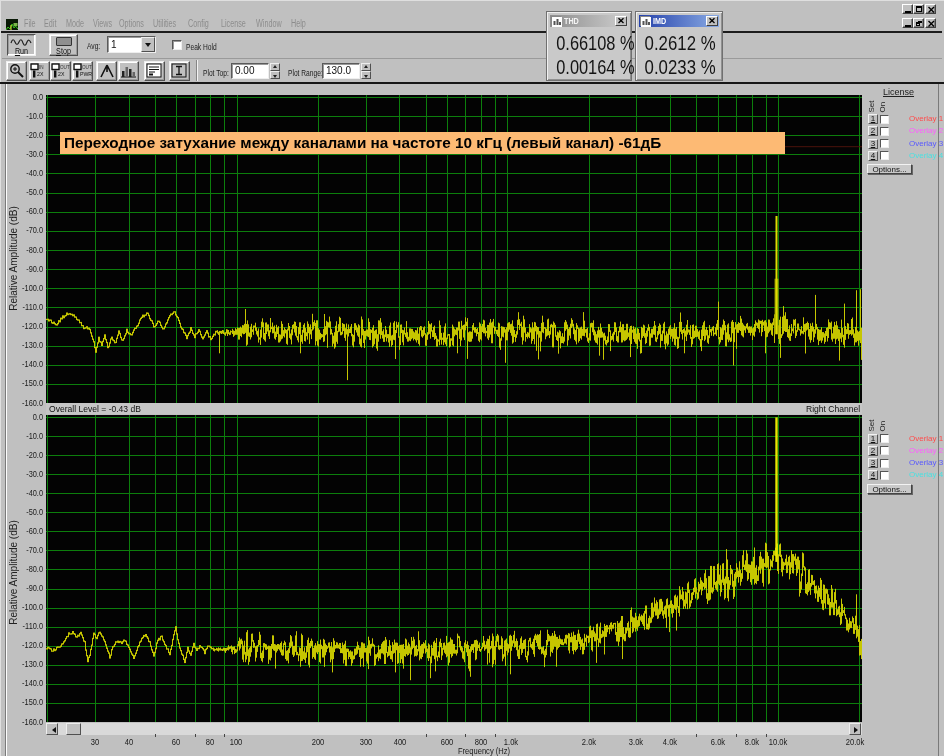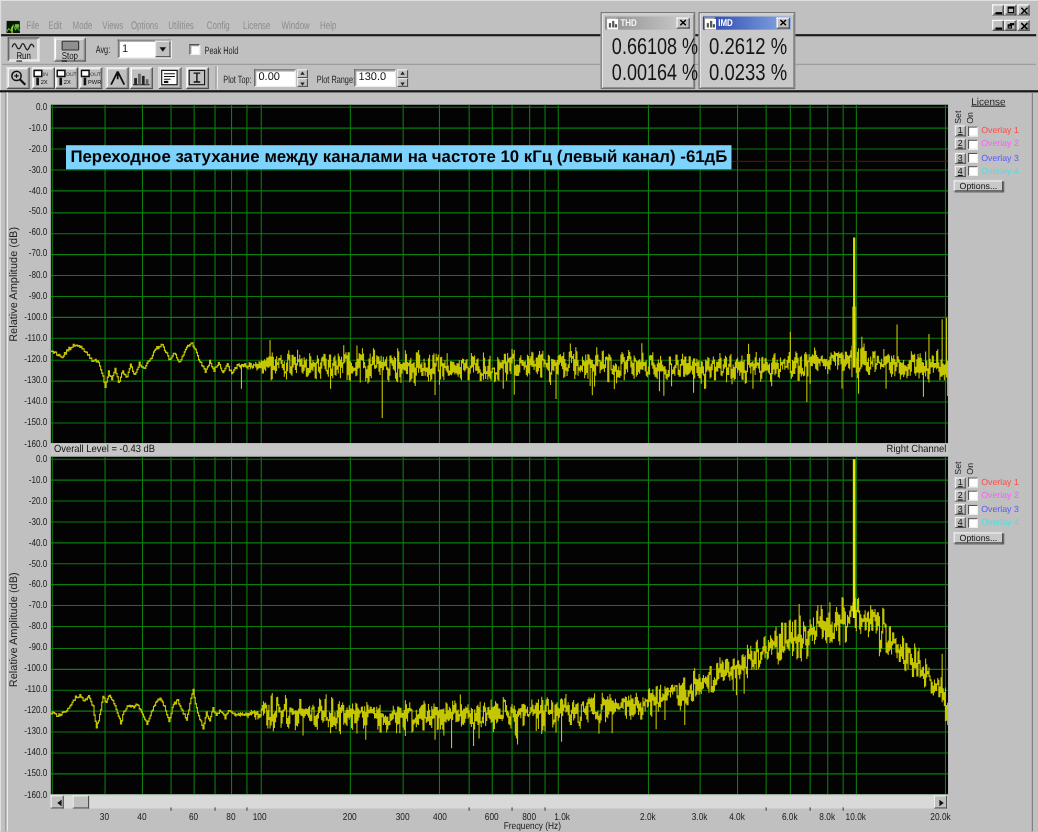--- a/index.html
+++ b/index.html
@@ -47,21 +47,21 @@
 .strip .lt{position:absolute;left:3px;transform:scaleX(0.9);transform-origin:0 50%;white-space:nowrap}
 .strip .rt{position:absolute;right:2px;transform:scaleX(0.9);transform-origin:100% 50%;white-space:nowrap}
 .vlbl{position:absolute;width:20px;font-size:8px;color:#222;
  transform:rotate(-90deg);transform-origin:center;text-align:left}
 .obtn{position:absolute;left:2px;width:10px;height:10px;background:#c0c0c0;
  border:1px solid;border-color:#f2f2f2 #555 #555 #f2f2f2;font-size:8px;color:#111;
  text-align:center;line-height:8px}
 .obtn span{text-decoration:underline}
 .ocb{position:absolute;left:14px;width:9px;height:9px;background:#fff;
  border:1px solid;border-color:#555 #eee #eee #555}
-.olbl{position:absolute;left:26px;font-size:8px;line-height:10px;white-space:nowrap}
+.olbl{position:absolute;left:43px;font-size:8px;line-height:10px;white-space:nowrap}
 .optbtn{position:absolute;left:1px;width:45px;height:10px;background:#c9c9c9;
  border:1px solid;border-color:#f2f2f2 #444 #444 #f2f2f2;font-size:8px;color:#111;
  text-align:center;line-height:9px;box-shadow:1px 1px 0 #666}
 
 .mini{position:absolute;top:11px;height:70px;background:#c9c9c9;
  border:1px solid #707070;box-shadow:inset 1px 1px 0 #f0f0f0,inset -1px -1px 0 #909090}
 .mini .tb{position:absolute;left:3px;top:3px;right:3px;height:12px;
  background:linear-gradient(to right,#8e8e8e,#cecece);color:#f4f4f4;font-size:9px;
  line-height:12px;font-weight:bold}
 .mini .tb.blue{background:linear-gradient(to right,#2440aa,#8aabe4);color:#fff}
@@ -220,21 +220,21 @@
 <div class="abs" style="left:46px;top:95px;width:816px;height:308px"><svg width="816" height="308" viewBox="0 0 816 308">
         <rect width="816" height="308" fill="#030303"></rect>
         <path d="M1.5 0V308M49.5 0V308M83.5 0V308M109.5 0V308M130.5 0V308M149.5 0V308M164.5 0V308M178.5 0V308M191.5 0V308M272.5 0V308M320.5 0V308M353.5 0V308M380.5 0V308M401.5 0V308M419.5 0V308M435.5 0V308M449.5 0V308M461.5 0V308M543.5 0V308M590.5 0V308M624.5 0V308M650.5 0V308M672.5 0V308M690.5 0V308M706.5 0V308M720.5 0V308M732.5 0V308M813.5 0V308" stroke="#0c7e0c" stroke-width="1" fill="none"></path>
         <path d="M0 2.5H816M0 21.5H816M0 40.5H816M0 59.5H816M0 78.5H816M0 98.5H816M0 117.5H816M0 136.5H816M0 155.5H816M0 174.5H816M0 193.5H816M0 212.5H816M0 232.5H816M0 251.5H816M0 270.5H816M0 289.5H816M0 308.5H816" stroke="#0c7e0c" stroke-width="1" fill="none"></path>
         <path d="M14 51.7H816" stroke="#4c130c" stroke-width="1"></path>
         <path d="M0.5 223.8V225.1M1.5 223.7V225.1M2.5 223.7V226.5M3.5 224.4V226.5M4.5 224.4V225.9M5.5 224.6V228.4M6.5 227.1V228.9M7.5 226.6V228.9M8.5 226.6V229.4M9.5 228.1V230.3M10.5 229.0V230.6M11.5 227.9V230.6M12.5 225.1V229.3M13.5 225.1V227.4M14.5 222.6V227.4M15.5 222.6V224.5M16.5 220.3V224.5M17.5 220.3V223.3M18.5 220.4V223.3M19.5 219.9V221.7M20.5 217.5V221.2M21.5 217.5V220.2M22.5 218.4V220.2M23.5 218.1V219.7M24.5 218.1V220.2M25.5 218.7V220.2M26.5 218.7V221.3M27.5 219.3V221.3M28.5 219.3V222.7M29.5 221.3V222.8M30.5 221.5V225.1M31.5 223.8V225.7M32.5 224.3V225.8M33.5 224.5V228.3M34.5 226.9V228.3M35.5 226.9V231.3M36.5 230.0V231.4M37.5 230.1V234.2M38.5 232.5V234.2M39.5 232.1V233.8M40.5 231.2V233.5M41.5 231.2V234.5M42.5 232.6V234.5M43.5 232.6V235.1M44.5 233.8V238.5M45.5 237.2V241.9M46.5 240.5V244.9M47.5 243.6V247.5M48.5 246.1V253.2M49.5 251.8V257.8M50.5 251.6V257.8M51.5 247.3V252.9M52.5 241.7V248.7M53.5 241.7V247.3M54.5 246.0V247.8M55.5 246.5V251.0M56.5 245.8V251.0M57.5 243.0V247.1M58.5 239.3V244.3M59.5 239.3V245.3M60.5 244.0V248.2M61.5 246.9V253.2M62.5 250.8V253.2M63.5 247.3V252.2M64.5 243.4V248.7M65.5 241.6V244.7M66.5 241.6V245.6M67.5 244.3V246.3M68.5 245.0V248.3M69.5 246.7V248.3M70.5 242.7V248.0M71.5 239.5V244.1M72.5 235.4V240.9M73.5 235.4V239.3M74.5 237.9V243.1M75.5 241.8V245.5M76.5 244.2V245.9M77.5 242.9V245.9M78.5 240.2V244.2M79.5 238.2V241.5M80.5 233.7V239.5M81.5 233.7V238.0M82.5 236.7V239.4M83.5 237.9V239.4M84.5 237.9V240.3M85.5 238.9V240.5M86.5 236.8V240.5M87.5 234.4V238.2M88.5 232.7V235.8M89.5 232.6V234.0M90.5 230.6V233.9M91.5 229.9V231.9M92.5 227.6V231.3M93.5 224.4V228.9M94.5 222.8V225.7M95.5 221.7V224.1M96.5 219.6V223.0M97.5 219.6V222.4M98.5 219.6V222.4M99.5 219.4V220.9M100.5 217.4V220.7M101.5 217.4V219.0M102.5 217.7V221.2M103.5 219.8V224.3M104.5 222.9V226.0M105.5 224.6V226.5M106.5 225.2V229.0M107.5 227.7V232.5M108.5 230.9V232.5M109.5 229.7V232.3M110.5 228.0V231.0M111.5 225.6V229.3M112.5 225.6V227.1M113.5 225.7V228.0M114.5 226.7V231.0M115.5 229.7V232.9M116.5 231.6V234.5M117.5 233.1V234.5M118.5 231.3V234.4M119.5 228.4V232.6M120.5 227.1V229.7M121.5 224.3V228.5M122.5 222.0V225.6M123.5 220.1V223.3M124.5 218.5V221.5M125.5 218.5V220.2M126.5 217.7V220.2M127.5 216.3V219.0M128.5 216.2V217.6M129.5 216.2V220.6M130.5 219.2V222.2M131.5 220.8V223.3M132.5 222.0V226.1M133.5 224.8V229.0M134.5 227.7V232.7M135.5 231.4V234.5M136.5 233.1V235.1M137.5 233.8V238.2M138.5 236.8V238.8M139.5 237.4V241.0M140.5 239.6V244.2M141.5 239.9V244.2M142.5 237.7V241.2M143.5 236.5V239.0M144.5 232.0V237.9M145.5 232.0V236.0M146.5 234.7V239.0M147.5 237.7V240.6M148.5 239.2V243.2M149.5 238.2V243.2M150.5 237.9V239.5M151.5 236.6V239.2M152.5 234.1V238.0M153.5 234.1V237.1M154.5 235.8V240.3M155.5 239.0V242.8M156.5 241.5V244.4M157.5 241.3V244.4M158.5 239.4V242.7M159.5 237.1V240.7M160.5 235.1V238.4M161.5 235.1V238.8M162.5 237.5V242.6M163.5 241.0V242.6M164.5 241.0V245.2M165.5 242.8V245.2M166.5 240.7V244.1M167.5 238.7V242.0M168.5 238.7V240.5M169.5 235.8V240.6M170.5 235.7V237.5M171.5 235.2V238.6M172.5 236.8V239.9M173.5 235.9V258.3M174.5 235.9V238.4M175.5 235.9V239.0M176.5 235.0V238.5M177.5 235.3V239.0M178.5 237.5V239.8M179.5 237.2V240.8M180.5 234.2V238.6M181.5 234.5V241.0M182.5 235.0V239.1M183.5 237.3V240.2M184.5 235.4V239.8M185.5 236.1V237.4M186.5 233.8V239.0M187.5 235.4V241.9M188.5 235.9V240.7M189.5 233.2V239.8M190.5 234.3V239.8M191.5 232.4V239.8M192.5 233.1V244.6M193.5 232.9V244.6M194.5 231.6V241.0M195.5 232.8V242.2M196.5 230.1V238.5M197.5 230.3V239.3M198.5 228.8V239.0M199.5 214.0V237.9M200.5 229.0V250.8M201.5 225.4V249.7M202.5 229.3V241.4M203.5 237.5V241.9M204.5 231.6V244.5M205.5 228.8V242.3M206.5 234.4V236.9M207.5 230.5V239.8M208.5 230.5V232.5M209.5 227.7V235.8M210.5 232.3V239.5M211.5 235.8V241.5M212.5 233.4V247.6M213.5 242.4V244.6M214.5 234.6V249.9M215.5 226.7V242.6M216.5 223.3V232.0M217.5 227.4V244.2M218.5 238.0V245.4M219.5 227.6V246.7M220.5 227.4V239.0M221.5 229.4V236.5M222.5 229.4V241.3M223.5 235.3V244.0M224.5 223.0V237.3M225.5 231.7V234.1M226.5 227.5V238.4M227.5 231.7V238.2M228.5 230.5V243.6M229.5 236.6V244.7M230.5 229.8V242.0M231.5 232.4V239.0M232.5 231.2V247.5M233.5 239.3V247.5M234.5 239.6V246.4M235.5 226.2V244.4M236.5 228.9V243.6M237.5 235.1V241.2M238.5 232.5V242.5M239.5 234.2V238.4M240.5 234.9V248.8M241.5 233.6V249.8M242.5 228.0V235.5M243.5 231.0V242.9M244.5 238.5V244.5M245.5 234.4V249.4M246.5 229.9V240.3M247.5 229.2V233.7M248.5 226.5V237.5M249.5 226.9V240.7M250.5 231.0V242.5M251.5 241.1V245.3M252.5 232.1V247.4M253.5 227.3V239.2M254.5 227.3V258.3M255.5 239.9V246.8M256.5 234.8V248.8M257.5 229.8V237.7M258.5 228.2V246.0M259.5 233.1V246.6M260.5 237.2V241.2M261.5 226.4V244.6M262.5 228.8V238.2M263.5 231.8V248.9M264.5 229.4V239.4M265.5 234.3V244.1M266.5 218.8V235.6M267.5 227.1V234.5M268.5 225.2V231.2M269.5 227.9V250.5M270.5 225.3V246.2M271.5 225.3V250.6M272.5 233.2V251.7M273.5 234.7V244.5M274.5 237.8V244.6M275.5 239.0V242.8M276.5 239.3V242.1M277.5 234.1V247.1M278.5 219.0V246.4M279.5 231.2V240.3M280.5 225.8V239.3M281.5 226.8V252.8M282.5 227.4V232.3M283.5 221.6V232.7M284.5 226.4V239.7M285.5 234.1V239.3M286.5 237.9V251.5M287.5 240.7V248.7M288.5 237.2V253.7M289.5 230.8V252.3M290.5 226.3V246.8M291.5 235.9V248.8M292.5 229.2V237.2M293.5 221.7V236.6M294.5 222.9V240.3M295.5 236.8V240.2M296.5 228.0V239.3M297.5 228.9V236.0M298.5 229.2V242.9M299.5 233.2V245.8M300.5 228.5V239.5M301.5 234.2V285.1M302.5 229.4V241.5M303.5 233.7V238.1M304.5 231.6V238.0M305.5 229.0V241.3M306.5 238.9V250.5M307.5 239.9V252.3M308.5 228.2V246.7M309.5 228.2V235.2M310.5 230.4V237.5M311.5 232.6V240.6M312.5 229.2V241.9M313.5 230.4V249.4M314.5 243.6V251.7M315.5 221.5V252.5M316.5 224.4V240.3M317.5 234.2V248.0M318.5 236.0V253.0M319.5 235.7V244.6M320.5 234.5V240.9M321.5 234.5V241.5M322.5 223.3V242.1M323.5 226.9V244.9M324.5 234.2V245.2M325.5 234.8V237.9M326.5 232.7V252.5M327.5 230.2V251.0M328.5 235.8V249.3M329.5 234.8V243.6M330.5 234.3V253.5M331.5 239.2V255.8M332.5 225.3V246.7M333.5 225.5V239.3M334.5 223.1V243.8M335.5 227.5V240.1M336.5 236.2V243.5M337.5 234.3V246.9M338.5 239.5V246.9M339.5 231.0V242.2M340.5 234.7V246.5M341.5 239.1V243.2M342.5 239.1V247.5M343.5 230.6V251.9M344.5 227.5V245.6M345.5 240.5V251.7M346.5 239.8V250.0M347.5 227.7V244.8M348.5 226.1V245.2M349.5 235.0V264.0M350.5 226.7V238.1M351.5 229.8V232.7M352.5 227.2V242.8M353.5 241.2V254.8M354.5 229.7V250.0M355.5 229.4V238.1M356.5 234.7V247.3M357.5 235.2V250.4M358.5 232.5V239.5M359.5 237.8V241.9M360.5 226.1V243.7M361.5 237.2V246.6M362.5 241.8V246.6M363.5 233.4V245.6M364.5 233.4V246.2M365.5 233.8V244.3M366.5 233.9V243.3M367.5 236.3V245.5M368.5 237.4V244.1M369.5 235.0V245.4M370.5 235.4V247.5M371.5 232.6V245.2M372.5 238.6V248.9M373.5 232.3V250.7M374.5 231.0V235.5M375.5 231.3V241.6M376.5 235.1V242.7M377.5 232.4V241.2M378.5 231.3V239.7M379.5 238.2V250.7M380.5 239.5V250.9M381.5 237.2V244.8M382.5 226.0V239.7M383.5 228.7V238.9M384.5 229.4V243.7M385.5 228.1V236.6M386.5 235.2V242.0M387.5 231.9V242.0M388.5 230.6V244.9M389.5 238.0V243.9M390.5 240.7V251.6M391.5 243.7V251.6M392.5 244.5V246.6M393.5 225.5V250.3M394.5 230.2V244.9M395.5 237.9V249.6M396.5 242.6V244.9M397.5 237.6V250.2M398.5 231.5V247.3M399.5 228.4V249.3M400.5 242.6V251.2M401.5 239.4V244.1M402.5 239.0V240.7M403.5 239.0V252.5M404.5 243.3V251.5M405.5 243.3V245.7M406.5 229.6V250.3M407.5 231.6V251.3M408.5 233.6V241.3M409.5 234.6V239.7M410.5 232.5V240.1M411.5 232.5V258.3M412.5 226.6V235.6M413.5 226.6V243.9M414.5 233.6V251.1M415.5 225.8V245.5M416.5 230.7V234.5M417.5 229.9V242.5M418.5 229.4V245.1M419.5 222.3V235.3M420.5 226.7V231.1M421.5 223.1V263.9M422.5 237.3V246.3M423.5 236.4V246.9M424.5 236.4V246.8M425.5 236.8V246.5M426.5 230.2V243.7M427.5 228.0V235.3M428.5 232.3V237.6M429.5 232.2V237.8M430.5 233.9V241.3M431.5 233.0V239.0M432.5 237.1V245.8M433.5 227.4V247.2M434.5 228.7V244.4M435.5 231.2V245.5M436.5 228.9V237.0M437.5 224.7V238.3M438.5 225.4V238.3M439.5 232.9V241.4M440.5 235.8V238.1M441.5 229.9V243.5M442.5 230.0V245.1M443.5 227.6V242.5M444.5 224.0V239.6M445.5 227.6V248.2M446.5 226.6V248.3M447.5 223.9V232.7M448.5 231.3V238.9M449.5 232.0V236.2M450.5 234.8V239.2M451.5 234.7V241.0M452.5 227.6V242.1M453.5 228.3V252.6M454.5 243.3V254.9M455.5 231.2V245.7M456.5 231.6V241.7M457.5 231.8V242.4M458.5 232.2V237.7M459.5 234.3V267.8M460.5 232.3V245.3M461.5 228.3V245.4M462.5 227.4V236.7M463.5 227.1V234.7M464.5 229.2V237.9M465.5 228.7V240.7M466.5 225.3V248.7M467.5 231.3V247.5M468.5 235.0V242.0M469.5 239.2V246.9M470.5 236.2V242.8M471.5 224.8V239.6M472.5 217.2V230.0M473.5 224.2V235.0M474.5 228.6V231.1M475.5 226.8V242.3M476.5 231.7V249.6M477.5 220.7V245.6M478.5 224.3V237.7M479.5 232.5V246.7M480.5 238.8V242.0M481.5 236.9V243.6M482.5 237.6V241.8M483.5 229.1V243.1M484.5 232.3V237.5M485.5 233.3V248.8M486.5 227.3V245.9M487.5 232.4V244.0M488.5 226.9V249.3M489.5 227.4V236.4M490.5 230.9V255.8M491.5 232.0V239.5M492.5 232.2V264.4M493.5 236.0V242.7M494.5 236.3V256.4M495.5 227.9V246.6M496.5 220.7V237.4M497.5 227.2V238.2M498.5 232.1V233.7M499.5 232.4V244.3M500.5 233.7V241.6M501.5 224.4V240.7M502.5 223.6V240.2M503.5 236.1V243.1M504.5 229.6V239.6M505.5 228.8V232.0M506.5 229.8V252.3M507.5 226.5V252.4M508.5 227.8V232.7M509.5 229.8V241.7M510.5 240.3V245.0M511.5 236.6V246.0M512.5 237.5V258.7M513.5 235.2V242.9M514.5 236.3V253.4M515.5 241.3V248.2M516.5 238.2V248.0M517.5 241.8V248.6M518.5 227.3V246.6M519.5 225.0V235.8M520.5 226.7V234.2M521.5 229.6V250.7M522.5 233.7V245.3M523.5 232.2V240.6M524.5 228.7V243.5M525.5 223.2V233.1M526.5 224.9V231.6M527.5 228.8V239.2M528.5 233.4V244.9M529.5 235.1V246.4M530.5 228.1V249.4M531.5 230.3V233.9M532.5 232.6V247.6M533.5 233.3V246.0M534.5 232.4V243.3M535.5 231.6V244.7M536.5 233.7V240.9M537.5 217.1V240.9M538.5 225.7V241.3M539.5 234.2V237.8M540.5 233.8V242.6M541.5 232.8V246.5M542.5 242.7V248.0M543.5 238.2V245.3M544.5 228.2V245.7M545.5 227.7V232.2M546.5 227.9V237.2M547.5 225.3V240.3M548.5 234.6V245.4M549.5 236.5V247.5M550.5 239.2V248.1M551.5 235.5V249.6M552.5 231.9V242.6M553.5 234.8V260.7M554.5 228.5V242.8M555.5 232.8V242.7M556.5 236.7V242.5M557.5 238.4V264.8M558.5 237.7V245.5M559.5 240.7V249.4M560.5 245.0V250.5M561.5 241.4V248.2M562.5 229.0V247.2M563.5 229.2V236.9M564.5 235.3V256.1M565.5 241.0V245.3M566.5 238.5V244.7M567.5 236.8V246.6M568.5 227.2V239.7M569.5 227.4V237.1M570.5 232.4V246.0M571.5 241.1V247.4M572.5 235.9V247.5M573.5 231.4V237.4M574.5 226.6V237.3M575.5 232.0V247.5M576.5 229.2V247.4M577.5 229.2V245.3M578.5 235.3V246.3M579.5 235.1V245.7M580.5 228.8V244.9M581.5 228.8V243.6M582.5 237.5V241.9M583.5 233.5V245.4M584.5 231.0V262.1M585.5 230.7V249.0M586.5 234.7V237.7M587.5 231.2V244.1M588.5 233.7V246.8M589.5 232.6V248.6M590.5 238.6V249.0M591.5 233.1V253.8M592.5 233.9V244.5M593.5 237.9V246.4M594.5 244.8V258.6M595.5 231.8V258.1M596.5 232.9V242.9M597.5 229.6V241.1M598.5 230.4V242.7M599.5 238.1V249.2M600.5 235.6V248.0M601.5 233.0V241.7M602.5 229.2V235.8M603.5 231.9V250.9M604.5 238.4V250.6M605.5 233.8V242.7M606.5 233.8V242.7M607.5 231.3V239.5M608.5 226.0V239.9M609.5 230.3V246.4M610.5 242.3V247.1M611.5 236.1V244.2M612.5 231.1V240.3M613.5 228.4V238.9M614.5 229.8V252.5M615.5 239.2V245.9M616.5 235.6V245.9M617.5 228.5V238.4M618.5 226.8V249.3M619.5 240.3V254.3M620.5 236.4V248.4M621.5 238.7V250.8M622.5 233.7V249.5M623.5 231.5V239.8M624.5 230.1V243.9M625.5 233.7V241.6M626.5 233.8V246.7M627.5 233.2V243.7M628.5 228.2V249.9M629.5 233.7V250.7M630.5 232.0V244.0M631.5 241.6V253.9M632.5 242.1V253.1M633.5 226.9V243.5M634.5 217.5V236.8M635.5 226.9V239.1M636.5 234.9V244.6M637.5 234.0V238.1M638.5 233.2V258.3M639.5 235.5V241.6M640.5 229.7V246.0M641.5 225.0V239.6M642.5 234.4V237.5M643.5 234.6V239.9M644.5 230.2V243.8M645.5 242.0V252.0M646.5 229.9V249.3M647.5 229.4V243.8M648.5 235.7V243.2M649.5 230.7V242.1M650.5 230.7V242.1M651.5 234.1V241.8M652.5 236.6V243.9M653.5 235.4V245.4M654.5 244.0V252.0M655.5 234.6V256.1M656.5 230.3V245.2M657.5 227.3V241.0M658.5 225.8V246.1M659.5 234.5V244.7M660.5 232.1V240.5M661.5 235.0V247.7M662.5 240.4V248.9M663.5 230.1V243.2M664.5 233.9V237.3M665.5 233.6V240.8M666.5 231.8V235.7M667.5 231.0V241.2M668.5 237.7V239.4M669.5 232.3V239.4M670.5 228.7V240.9M671.5 225.0V234.9M672.5 206.6V244.3M673.5 242.0V249.4M674.5 232.2V247.4M675.5 233.2V244.9M676.5 229.7V245.1M677.5 224.5V239.7M678.5 226.0V235.3M679.5 230.2V251.2M680.5 237.4V251.5M681.5 229.5V244.5M682.5 228.3V247.2M683.5 239.3V245.4M684.5 242.5V247.0M685.5 226.6V246.5M686.5 225.0V238.2M687.5 227.0V270.4M688.5 232.7V247.2M689.5 227.1V234.4M690.5 229.5V253.9M691.5 228.9V237.8M692.5 227.1V237.9M693.5 228.0V235.2M694.5 220.9V236.0M695.5 223.6V240.3M696.5 227.8V241.4M697.5 229.5V242.4M698.5 230.8V235.4M699.5 231.3V237.9M700.5 228.8V233.4M701.5 227.9V234.7M702.5 231.6V237.9M703.5 231.2V237.9M704.5 231.6V240.6M705.5 231.4V237.9M706.5 233.3V245.0M707.5 232.3V240.5M708.5 229.0V241.7M709.5 225.4V236.7M710.5 227.3V230.7M711.5 227.7V233.0M712.5 224.4V234.1M713.5 225.4V237.6M714.5 225.8V228.9M715.5 225.8V241.2M716.5 224.8V237.1M717.5 226.8V230.5M718.5 225.6V236.1M719.5 225.2V258.3M720.5 227.4V242.3M721.5 231.6V241.8M722.5 224.5V238.3M723.5 224.7V236.7M724.5 227.8V235.4M725.5 228.6V239.8M726.5 227.4V240.9M727.5 223.3V230.3M728.5 219.3V248.0M729.5 215.7V236.1M730.5 225.0V237.2M731.5 228.8V231.8M732.5 230.3V244.0M733.5 224.8V248.9M734.5 221.6V262.9M735.5 239.2V242.9M736.5 221.8V240.6M737.5 211.1V238.8M738.5 220.6V236.1M739.5 217.2V237.0M740.5 224.1V237.0M741.5 224.1V242.1M742.5 234.1V243.2M743.5 230.3V245.6M744.5 238.4V246.0M745.5 229.0V241.0M746.5 233.4V236.2M747.5 224.4V238.4M748.5 224.8V230.7M749.5 223.9V243.1M750.5 235.2V240.9M751.5 228.5V236.8M752.5 228.5V234.9M753.5 233.6V235.6M754.5 234.3V240.6M755.5 231.1V238.6M756.5 235.9V238.6M757.5 222.3V239.3M758.5 229.1V237.1M759.5 228.6V258.5M760.5 228.0V235.6M761.5 226.6V234.6M762.5 228.0V241.6M763.5 234.1V244.6M764.5 228.4V247.7M765.5 230.9V245.2M766.5 227.7V236.6M767.5 231.7V247.0M768.5 234.2V242.4M769.5 199.9V238.7M770.5 228.9V234.5M771.5 231.9V244.6M772.5 234.0V250.1M773.5 234.7V246.1M774.5 234.6V245.5M775.5 232.3V247.8M776.5 237.1V245.6M777.5 237.1V242.6M778.5 238.4V248.8M779.5 236.0V246.9M780.5 232.8V241.0M781.5 232.3V246.5M782.5 224.4V243.0M783.5 227.2V234.0M784.5 227.7V234.4M785.5 226.5V244.6M786.5 238.3V246.7M787.5 231.7V243.8M788.5 226.9V243.7M789.5 230.1V249.0M790.5 226.2V244.4M791.5 230.4V243.7M792.5 234.1V245.9M793.5 234.5V265.6M794.5 237.8V243.7M795.5 224.6V247.2M796.5 233.0V242.3M797.5 239.8V249.8M798.5 208.6V252.7M799.5 231.1V244.9M800.5 234.2V239.1M801.5 228.0V238.9M802.5 228.6V243.8M803.5 235.1V239.8M804.5 235.1V239.0M805.5 224.0V240.6M806.5 222.5V239.5M807.5 234.3V242.9M808.5 238.4V250.6M809.5 231.9V247.4M810.5 195.2V247.3M811.5 235.4V245.9M812.5 236.7V250.7M813.5 236.0V245.4M814.5 194.2V248.1M815.5 232.9V264.9" stroke="#c6c600" stroke-width="1" fill="none"></path>
         <path d="M730.5 183.7V239.2" stroke="#8f8f00" stroke-width="4"></path>
         <path d="M730.5 121.0V239.2" stroke="#dede00" stroke-width="2"></path>
       </svg></div>
 
-<div class="abs" style="left:60px;top:132px;width:605px;height:22px;background:#7dd3fc;color:#000;font-weight:bold;font-size:15.3px;line-height:22px;white-space:nowrap"><span id="boxtext" style="margin-left:4px;display:inline-block;white-space:nowrap">Переходное затухание между каналами на частоте 10 кГц (левый канал) -61дБ</span></div>
+<div class="abs" style="left:60px;top:132px;width:725px;height:22px;background:#fdba74;color:#000;font-weight:bold;font-size:15.3px;line-height:22px;white-space:nowrap"><span id="boxtext" style="margin-left:4px;display:inline-block;white-space:nowrap">Переходное затухание между каналами на частоте 10 кГц (левый канал) -61дБ</span></div>
 <div class="yl" style="top:91.5px">0.0</div>
     <div class="yl" style="top:110.6px">-10.0</div>
     <div class="yl" style="top:129.8px">-20.0</div>
     <div class="yl" style="top:148.9px">-30.0</div>
     <div class="yl" style="top:168.0px">-40.0</div>
     <div class="yl" style="top:187.1px">-50.0</div>
     <div class="yl" style="top:206.2px">-60.0</div>
     <div class="yl" style="top:225.4px">-70.0</div>
     <div class="yl" style="top:244.5px">-80.0</div>
     <div class="yl" style="top:263.6px">-90.0</div>

